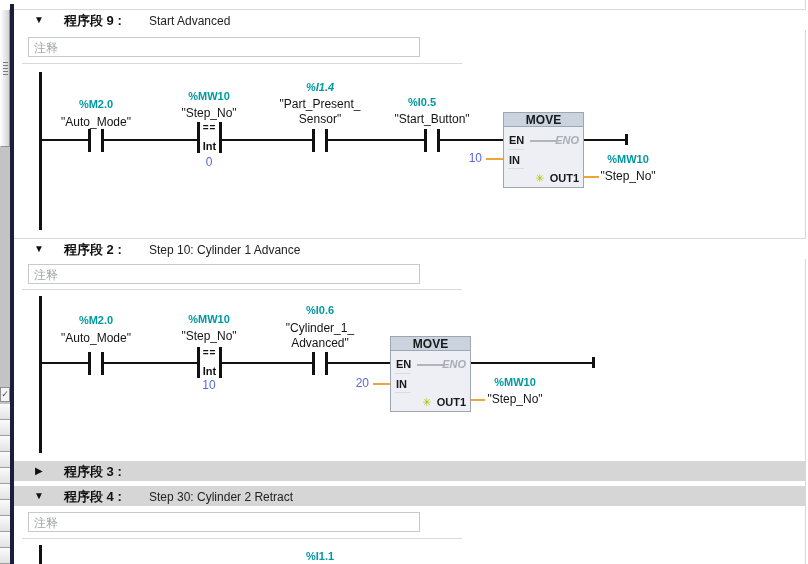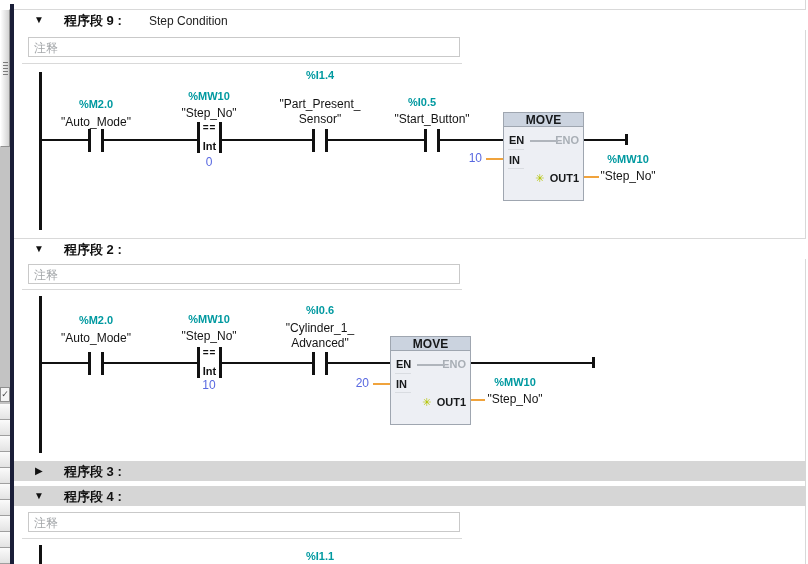--- a/index.html
+++ b/index.html
@@ -11,44 +11,44 @@
     color:#141414;
   }
   .abs { position:absolute; }
   .hline { position:absolute; height:1px; background:#d9d9d9; }
   
   .net-header { position:absolute; left:14px; width:792px; height:20px; background:#ffffff; }
   .net-header.gray { background:#d6d6d6; }
   .tri { position:absolute; font-size:10px; color:#111; line-height:12px; }
   .nh-label { position:absolute; left:50px; top:2px; font-size:13px; font-weight:bold; color:#111; white-space:nowrap; }
   .nh-title { position:absolute; left:135px; top:4px; font-size:12px; color:#222; white-space:nowrap; }
-  .comment { position:absolute; left:28px; width:432px; height:20px; background:#fff;
+  .comment { position:absolute; left:28px; width:392px; height:20px; background:#fff;
              border:1px solid #c9c9c9; font-size:12px; color:#a5a8ab; padding:2px 0 0 5px; }
   
   .rail { position:absolute; left:39px; width:3px; background:#111; }
   .wire { position:absolute; height:2px; background:#111; }
   .owire { position:absolute; height:2px; background:#f0a33c; }
   .tick { position:absolute; width:3px; height:11px; background:#111; }
   .contact { position:absolute; width:16px; height:23px; background:#fff; }
   .contact .b { position:absolute; top:0; width:3px; height:100%; background:#111; }
   .cmp { position:absolute; width:25px; height:31px; background:#fff; }
   .cmp .b { position:absolute; top:0; width:3px; height:100%; background:#111; }
   .cmp .op { position:absolute; left:0; right:0; top:0; text-align:center; font-size:10px; font-weight:bold; color:#111; letter-spacing:1px;}
   .cmp .ty { position:absolute; left:0; right:0; bottom:1px; text-align:center; font-size:11px; font-weight:bold; color:#111; }
   .addr { position:absolute; width:110px; text-align:center; font-size:11px; font-weight:bold; color:#0099a0; white-space:nowrap; }
   .nm   { position:absolute; width:110px; text-align:center; font-size:12px; color:#141414; white-space:nowrap; }
   .val  { position:absolute; width:48px; text-align:center; font-size:12px; color:#5868e0; }
   .val.r{ width:24px; text-align:right; }
   .oaddr { position:absolute; width:58px; text-align:center; font-size:11px; font-weight:bold; color:#0099a0; white-space:nowrap;}
   .onm   { position:absolute; width:58px; text-align:center; font-size:12px; color:#141414; white-space:nowrap;}
-  .movebox { position:absolute; width:81px; height:89px; background:#edeff4; border:1px solid #9fa6b0; }
+  .movebox { position:absolute; width:81px; height:76px; background:#edeff4; border:1px solid #9fa6b0; }
   .movebox .hd { position:absolute; left:0; right:0; top:0; height:14px; background:#cbd3df;
                  border-bottom:1px solid #9fa6b0; text-align:center; font-size:12px; font-weight:bold; color:#16181a; line-height:14px;}
   .pin { position:absolute; font-size:11px; font-weight:bold; color:#16181a; }
-  .pin.gray { color:#a8aeb5; }
+  .pin.gray { color:#a8aeb5;font-style:italic; }
   .dash { position:absolute; height:2px; background:#b0b5bc; }
   .pinline { position:absolute; height:1px; background:#d9dce1; }
   .star { position:absolute; font-size:11px; color:#b3c400; }
   
   .strip { position:absolute; left:0; top:0; width:10px; height:564px; background:#c3c3c3; }
   .thumb { position:absolute; left:0; top:9px; width:10px; height:138px;
            background:linear-gradient(90deg,#fcfcfc,#d2d2d2);
            border:1px solid #909090; border-top-color:#fff; border-left-color:#fff; }
   .grip { position:absolute; left:2px; top:52px; width:5px; height:13px;
           background:repeating-linear-gradient(180deg,#7a7a7a 0 1px,transparent 1px 3px); }
@@ -83,21 +83,21 @@
     <div class="srow"></div>
     <div class="srow"></div>
   </div>
   <div class="navy"></div>
   <div class="rborder"></div>
 
   <div class="hline" style="left:14px;top:9px;width:792px;"></div>
   <div class="net-header" style="top:10px;">
     <span class="tri" style="left:20px;top:4px;">▼</span>
     <span class="nh-label">程序段 9 :</span>
-    <span class="nh-title">Step Condition</span>
+    <span class="nh-title">Start Advanced</span>
   </div>
   <div class="comment" style="top:37px;">注释</div>
   <div class="hline" style="left:22px;top:63px;width:440px;"></div>
 
   <div class="rail" style="top:72px;height:158px;"></div>
   <div class="wire" style="left:40px;top:139px;width:463px;"></div>
   <div class="wire" style="left:584px;top:139px;width:44px;"></div>
   <div class="tick" style="left:625px;top:134px;"></div>
 
   <div class="addr" style="left:41px;top:98px;">%M2.0</div>
@@ -110,21 +110,21 @@
   <div class="addr" style="left:154px;top:90px;">%MW10</div>
   <div class="nm" style="left:154px;top:106px;">"Step_No"</div>
   <div class="cmp" style="left:197px;top:122px;">
     <div class="b" style="left:0;"></div>
     <div class="b" style="right:0;"></div>
     <div class="op">==</div>
     <div class="ty">Int</div>
   </div>
   <div class="val" style="left:185px;top:155px;">0</div>
 
-  <div class="addr" style="left:265px;top:69px;">%I1.4</div>
+  <div class="addr" style="left:265px;top:81px;font-style:italic;">%I1.4</div>
   <div class="nm" style="left:265px;top:97px;">"Part_Present_</div>
   <div class="nm" style="left:265px;top:112px;">Sensor"</div>
   <div class="contact" style="left:312px;top:129px;">
     <div class="b" style="left:0;"></div>
     <div class="b" style="right:0;"></div>
   </div>
 
   <div class="addr" style="left:367px;top:96px;">%I0.5</div>
   <div class="nm" style="left:377px;top:112px;">"Start_Button"</div>
   <div class="contact" style="left:424px;top:129px;">
@@ -146,20 +146,21 @@
   <div class="val r" style="left:458px;top:151px;">10</div>
   <div class="owire" style="left:486px;top:158px;width:17px;"></div>
   <div class="owire" style="left:584px;top:176px;width:15px;"></div>
   <div class="oaddr" style="left:599px;top:153px;">%MW10</div>
   <div class="onm" style="left:599px;top:169px;">"Step_No"</div>
 
   <div class="hline" style="left:14px;top:238px;width:792px;"></div>
   <div class="net-header" style="top:239px;">
     <span class="tri" style="left:20px;top:4px;">▼</span>
     <span class="nh-label">程序段 2 :</span>
+    <span class="nh-title">Step 10: Cylinder 1 Advance</span>
   </div>
   <div class="comment" style="top:264px;">注释</div>
   <div class="hline" style="left:22px;top:289px;width:440px;"></div>
 
   <div class="rail" style="top:296px;height:157px;"></div>
   <div class="wire" style="left:40px;top:362px;width:350px;"></div>
   <div class="wire" style="left:471px;top:362px;width:123px;"></div>
   <div class="tick" style="left:592px;top:357px;"></div>
 
   <div class="addr" style="left:41px;top:314px;">%M2.0</div>
@@ -205,19 +206,20 @@
   <div class="onm" style="left:486px;top:392px;">"Step_No"</div>
 
   <div class="net-header gray" style="top:461px;">
     <span class="tri" style="left:21px;top:4px;">▶</span>
     <span class="nh-label">程序段 3 :</span>
   </div>
 
   <div class="net-header gray" style="top:486px;">
     <span class="tri" style="left:20px;top:4px;">▼</span>
     <span class="nh-label">程序段 4 :</span>
+    <span class="nh-title">Step 30:  Cylinder 2 Retract</span>
   </div>
   <div class="comment" style="top:512px;">注释</div>
   <div class="hline" style="left:22px;top:538px;width:440px;"></div>
   <div class="rail" style="top:545px;height:19px;"></div>
   <div class="addr" style="left:265px;top:550px;">%I1.1</div>
 
 </div>
 
 </body></html>

